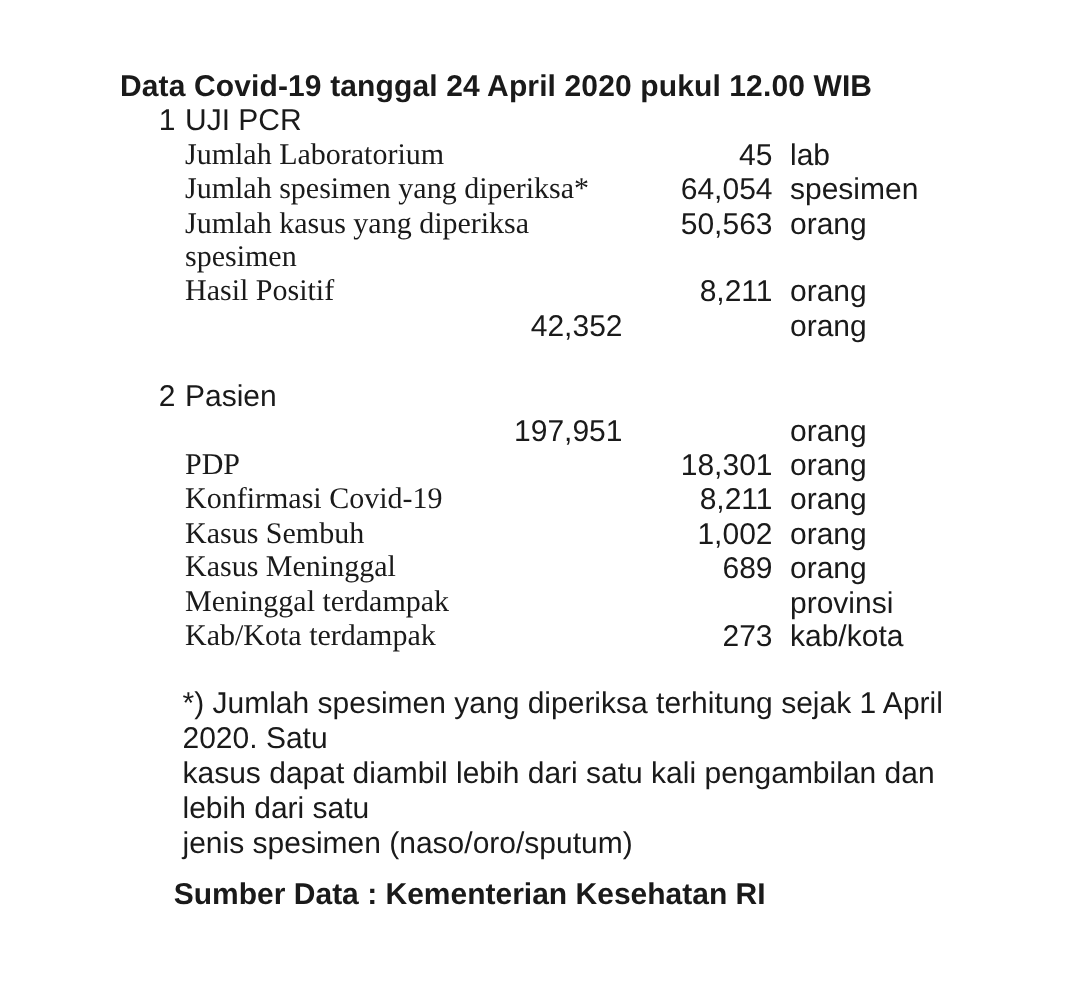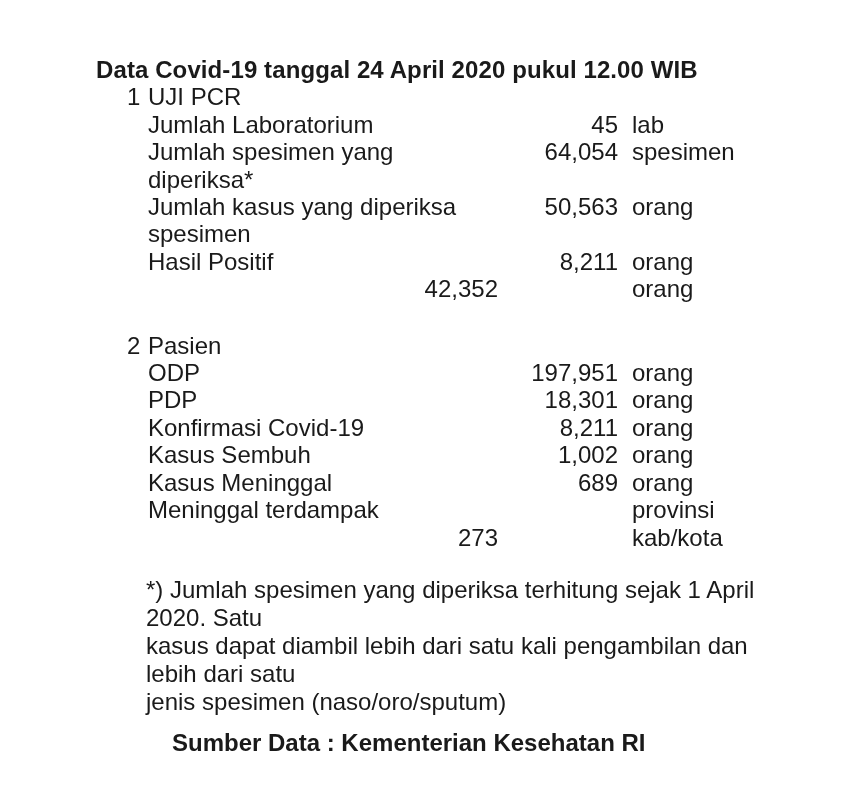--- a/index.html
+++ b/index.html
@@ -26,32 +26,32 @@
     grid-template-columns: 21px auto;
     margin-left: 31px;
   }
   .section-number { font-weight: normal; }
   .section-name { font-weight: normal; }
   .data-row {
     display: grid;
     grid-template-columns: 350px 120px 14px auto;
     margin-left: 52px;
   }
-  .row-label { text-align: left; }
+  .row-label { text-align: left; font-family: Liberation Serif, serif; }
   .row-value { text-align: right; }
   .row-unit  { text-align: left; grid-column: 4; }
   .spacer-a { height: 29px; }
   .spacer-b { height: 25px; }
   .spacer-c { height: 13px; }
   .footnote {
     margin-left: 50px;
     line-height: 28px;
   }
   .source-line {
-    margin-left: 76px;
+    margin-left: 43px;
     font-weight: bold;
   }
 </style>
 </head>
 <body>
 
 <div class="doc">
 
   <div class="doc-title">Data Covid-19 tanggal 24 April 2020 pukul 12.00 WIB</div>
 
@@ -86,21 +86,20 @@
   </div>
 
   <div class="spacer-a"></div>
 
   <div class="section-heading">
     <span class="section-number">2</span>
     <span class="section-name">Pasien</span>
   </div>
 
   <div class="data-row">
-    <span class="row-label">ODP</span>
     <span class="row-value">197,951</span>
     <span class="row-unit">orang</span>
   </div>
   <div class="data-row">
     <span class="row-label">PDP</span>
     <span class="row-value">18,301</span>
     <span class="row-unit">orang</span>
   </div>
   <div class="data-row">
     <span class="row-label">Konfirmasi Covid-19</span>
@@ -115,20 +114,21 @@
   <div class="data-row">
     <span class="row-label">Kasus Meninggal</span>
     <span class="row-value">689</span>
     <span class="row-unit">orang</span>
   </div>
   <div class="data-row">
     <span class="row-label">Meninggal terdampak</span>
     <span class="row-unit">provinsi</span>
   </div>
   <div class="data-row">
+    <span class="row-label">Kab/Kota terdampak</span>
     <span class="row-value">273</span>
     <span class="row-unit">kab/kota</span>
   </div>
 
   <div class="spacer-b"></div>
 
   <div class="footnote">
     <div>*) Jumlah spesimen yang diperiksa terhitung sejak 1 April 2020. Satu</div>
     <div>kasus dapat diambil lebih dari satu kali pengambilan dan lebih dari satu</div>
     <div>jenis spesimen (naso/oro/sputum)</div>

